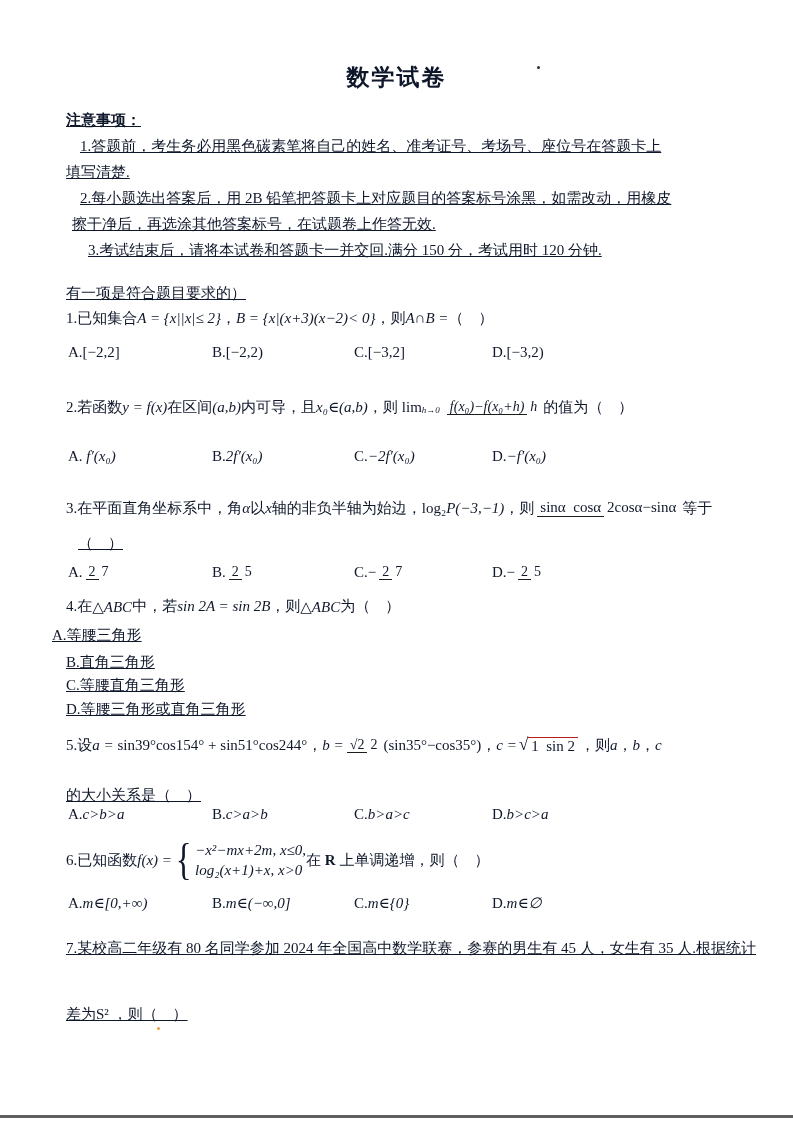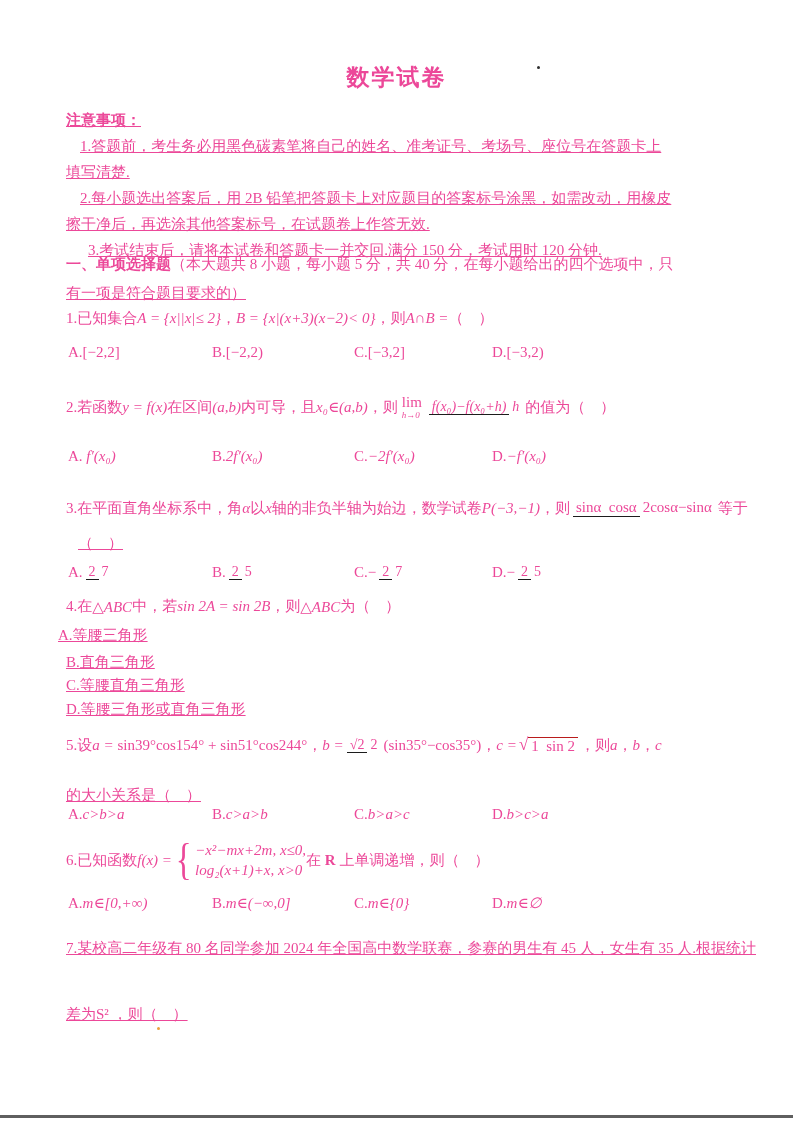--- a/index.html
+++ b/index.html
@@ -1,27 +1,27 @@
 <!DOCTYPE html>
 <html><head>
 <meta charset="utf-8">
 <style>
   html,body{margin:0;padding:0;background:#fff;}
   .page{position:relative;width:793px;height:1122px;background:#ffffff;overflow:hidden;
-        font-family:"Liberation Serif","DejaVu Serif",serif;color:#ec4899;}
+        font-family:"Liberation Serif","DejaVu Serif",serif;color:#0f172a;}
   .t{position:absolute;font-size:15px;line-height:22px;white-space:pre;text-decoration:underline;}
   .row{position:absolute;display:flex;align-items:center;white-space:pre;font-size:15px;}
   .bold{font-weight:bold;}
   .mi{font-style:italic;}
   .mu{font-style:normal;}
   .title{position:absolute;left:0;width:100%;text-align:center;font-size:23px;font-weight:bold;letter-spacing:2px;}
   .frac{display:inline-flex;flex-direction:row;align-items:center;line-height:1.15;margin:0 3px;vertical-align:middle;}
   .frac .num{border-bottom:1px solid #1c1c1c;padding:0 3px;}
   .frac .den{padding:0 3px;}
-  .lim{display:inline-flex;flex-direction:column;align-items:flex-start;line-height:1;margin:0 4px;}
+  .lim{display:inline-flex;flex-direction:row;align-items:flex-end;line-height:1;margin:0 4px;}
   .lim .limtop{font-size:15px;}
   .lim .limbot{font-size:9px;margin-top:1px;}
   .sqrt{display:inline-flex;align-items:flex-start;margin:0 2px;}
   .sqrt .sign{font-size:17px;line-height:1.1;}
   .sqrt .rad{border-top:1px solid #b91c1c;padding:0 3px;margin-top:1px;}
   .brace{font-size:44px;font-weight:300;line-height:0.9;transform:scaleX(0.75);margin:0 1px;}
   .pw{display:inline-flex;flex-direction:column;gap:3px;}
   .opt{position:absolute;display:flex;align-items:center;white-space:pre;font-size:15px;}
   .smallfrac{font-size:14px;line-height:1.1;}
   .dotmark{position:absolute;width:3px;height:3px;background:#2e2e2e;border-radius:50%;}
@@ -33,27 +33,23 @@
 
 <div class="page">
 
   <div class="title" style="top:62px;">数学试卷</div>
   <div class="dotmark" style="left:537px;top:66px;"></div>
 
   <div class="t bold" style="left:66px;top:109px;">注意事项：</div>
   <div class="t" style="left:80px;top:135px;">1.答题前，考生务必用黑色碳素笔将自己的姓名、准考证号、考场号、座位号在答题卡上</div>
   <div class="t" style="left:66px;top:161px;">填写清楚.</div>
   <div class="t" style="left:80px;top:187px;">2.每小题选出答案后，用 2B 铅笔把答题卡上对应题目的答案标号涂黑，如需改动，用橡皮</div>
-  <div class="t" style="left:66px;top:213px;">擦干净后，再选涂其他答案标号，在试题卷上作答无效.</div>
+  <div class="t" style="left:72px;top:213px;">擦干净后，再选涂其他答案标号，在试题卷上作答无效.</div>
   <div class="t" style="left:88px;top:239px;">3.考试结束后，请将本试卷和答题卡一并交回.满分 150 分，考试用时 120 分钟.</div>
 
-  <div class="row" style="left:66px;top:255px;">
-    <span class="bold">一、单项选择题</span>
-    <span>（本大题共 8 小题，每小题 5 分，共 40 分，在每小题给出的四个选项中，只</span>
-  </div>
   <div class="t" style="left:66px;top:282px;">有一项是符合题目要求的）</div>
 
   <div class="row" style="left:66px;top:303px;height:30px;">
     <span>1.已知集合</span>
     <span class="mi">A = {x||x|≤ 2}</span>
     <span>，</span>
     <span class="mi">B = {x|(x+3)(x−2)&lt; 0}</span>
     <span>，则</span>
     <span class="mi">A∩B =</span>
     <span>（　）</span>
@@ -108,21 +104,21 @@
   <div class="opt" style="left:492px;top:448px;">
     <span>D.</span>
     <span class="mi">−f′(x₀)</span>
   </div>
 
   <div class="row" style="left:66px;top:485px;height:46px;">
     <span>3.在平面直角坐标系中，角</span>
     <span class="mi">α</span>
     <span>以</span>
     <span class="mi">x</span>
-    <span>轴的非负半轴为始边，数学试卷</span>
+    <span>轴的非负半轴为始边，log₂</span>
     <span class="mi">P(−3,−1)</span>
     <span>，则</span>
     <span class="frac">
       <span class="num mu">sinα  cosα</span>
       <span class="den mu">2cosα−sinα</span>
     </span>
     <span>等于</span>
   </div>
   <div class="t" style="left:78px;top:532px;">（　）</div>
   <div class="opt" style="left:68px;top:554px;height:36px;">
@@ -158,21 +154,21 @@
 
   <div class="row" style="left:66px;top:597px;">
     <span>4.在</span>
     <span class="mi">△ABC</span>
     <span>中，若</span>
     <span class="mi">sin 2A = sin 2B</span>
     <span>，则</span>
     <span class="mi">△ABC</span>
     <span>为（　）</span>
   </div>
-  <div class="t" style="left:58px;top:624px;">A.等腰三角形</div>
+  <div class="t" style="left:52px;top:624px;">A.等腰三角形</div>
   <div class="t" style="left:66px;top:651px;">B.直角三角形</div>
   <div class="t" style="left:66px;top:674px;">C.等腰直角三角形</div>
   <div class="t" style="left:66px;top:698px;">D.等腰三角形或直角三角形</div>
 
   <div class="row" style="left:66px;top:722px;height:46px;">
     <span>5.设</span>
     <span class="mi">a = </span>
     <span class="mu">sin39°cos154° + sin51°cos244°</span>
     <span>，</span>
     <span class="mi">b =</span>

